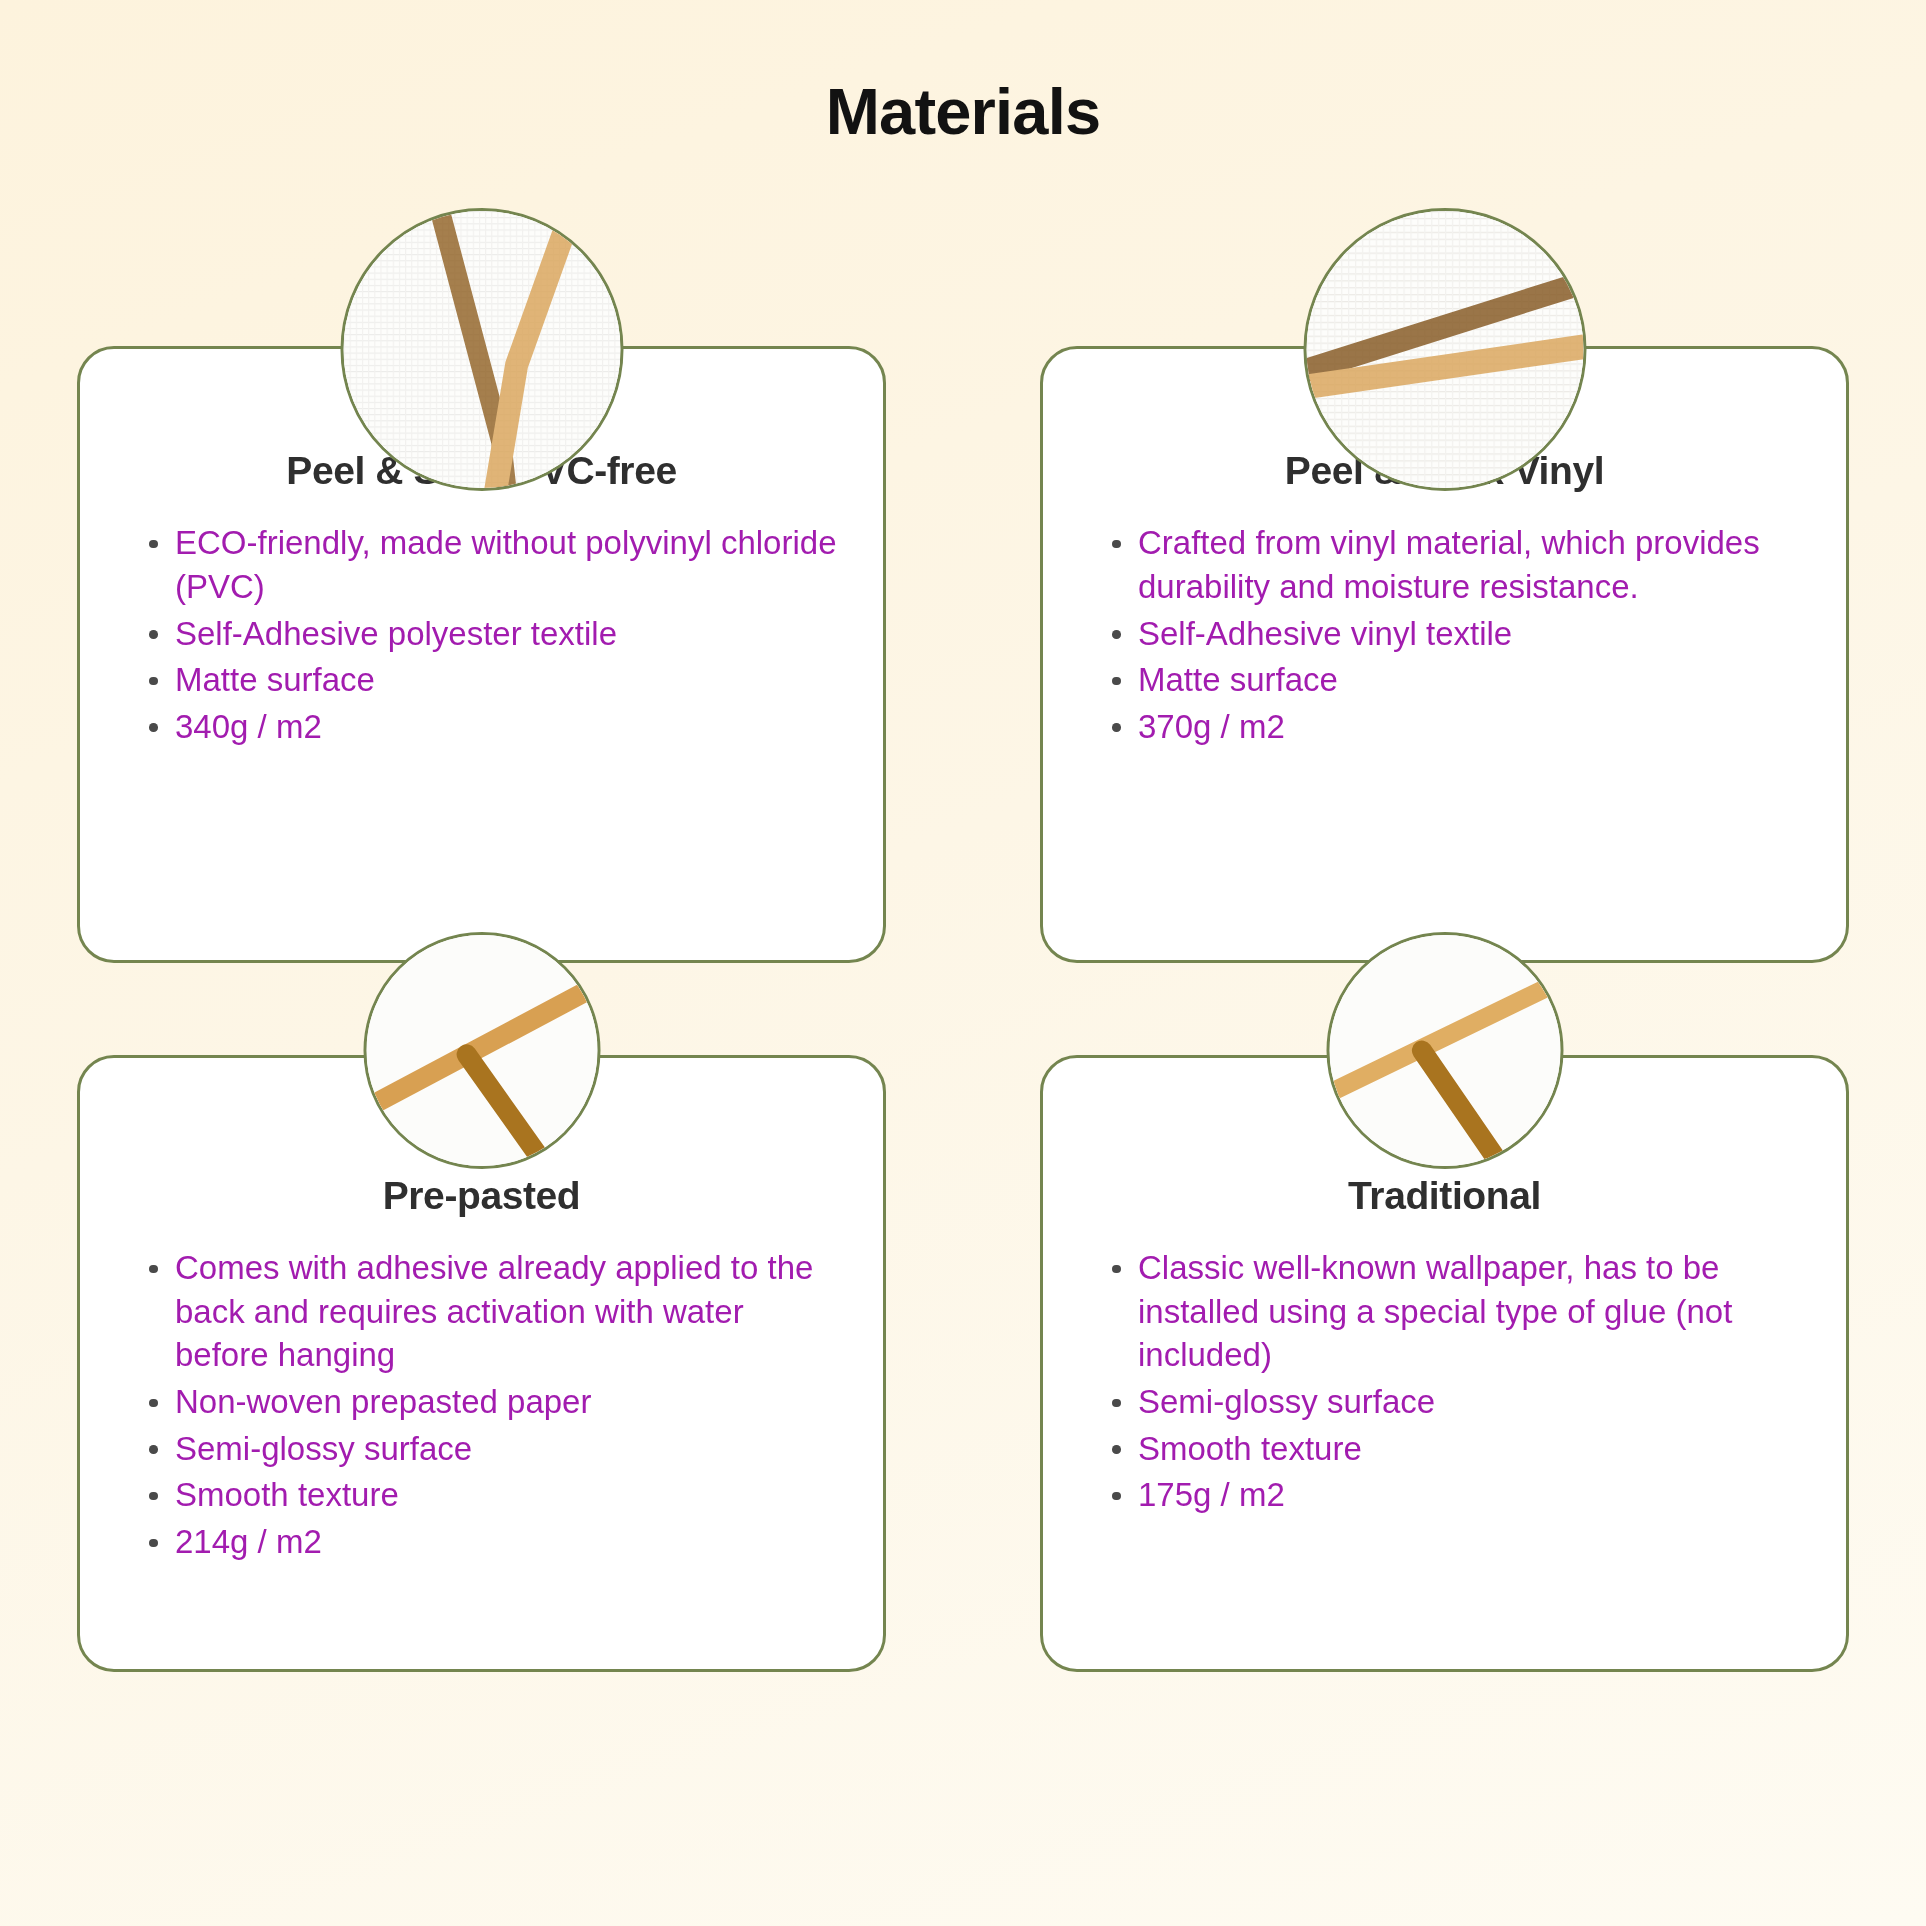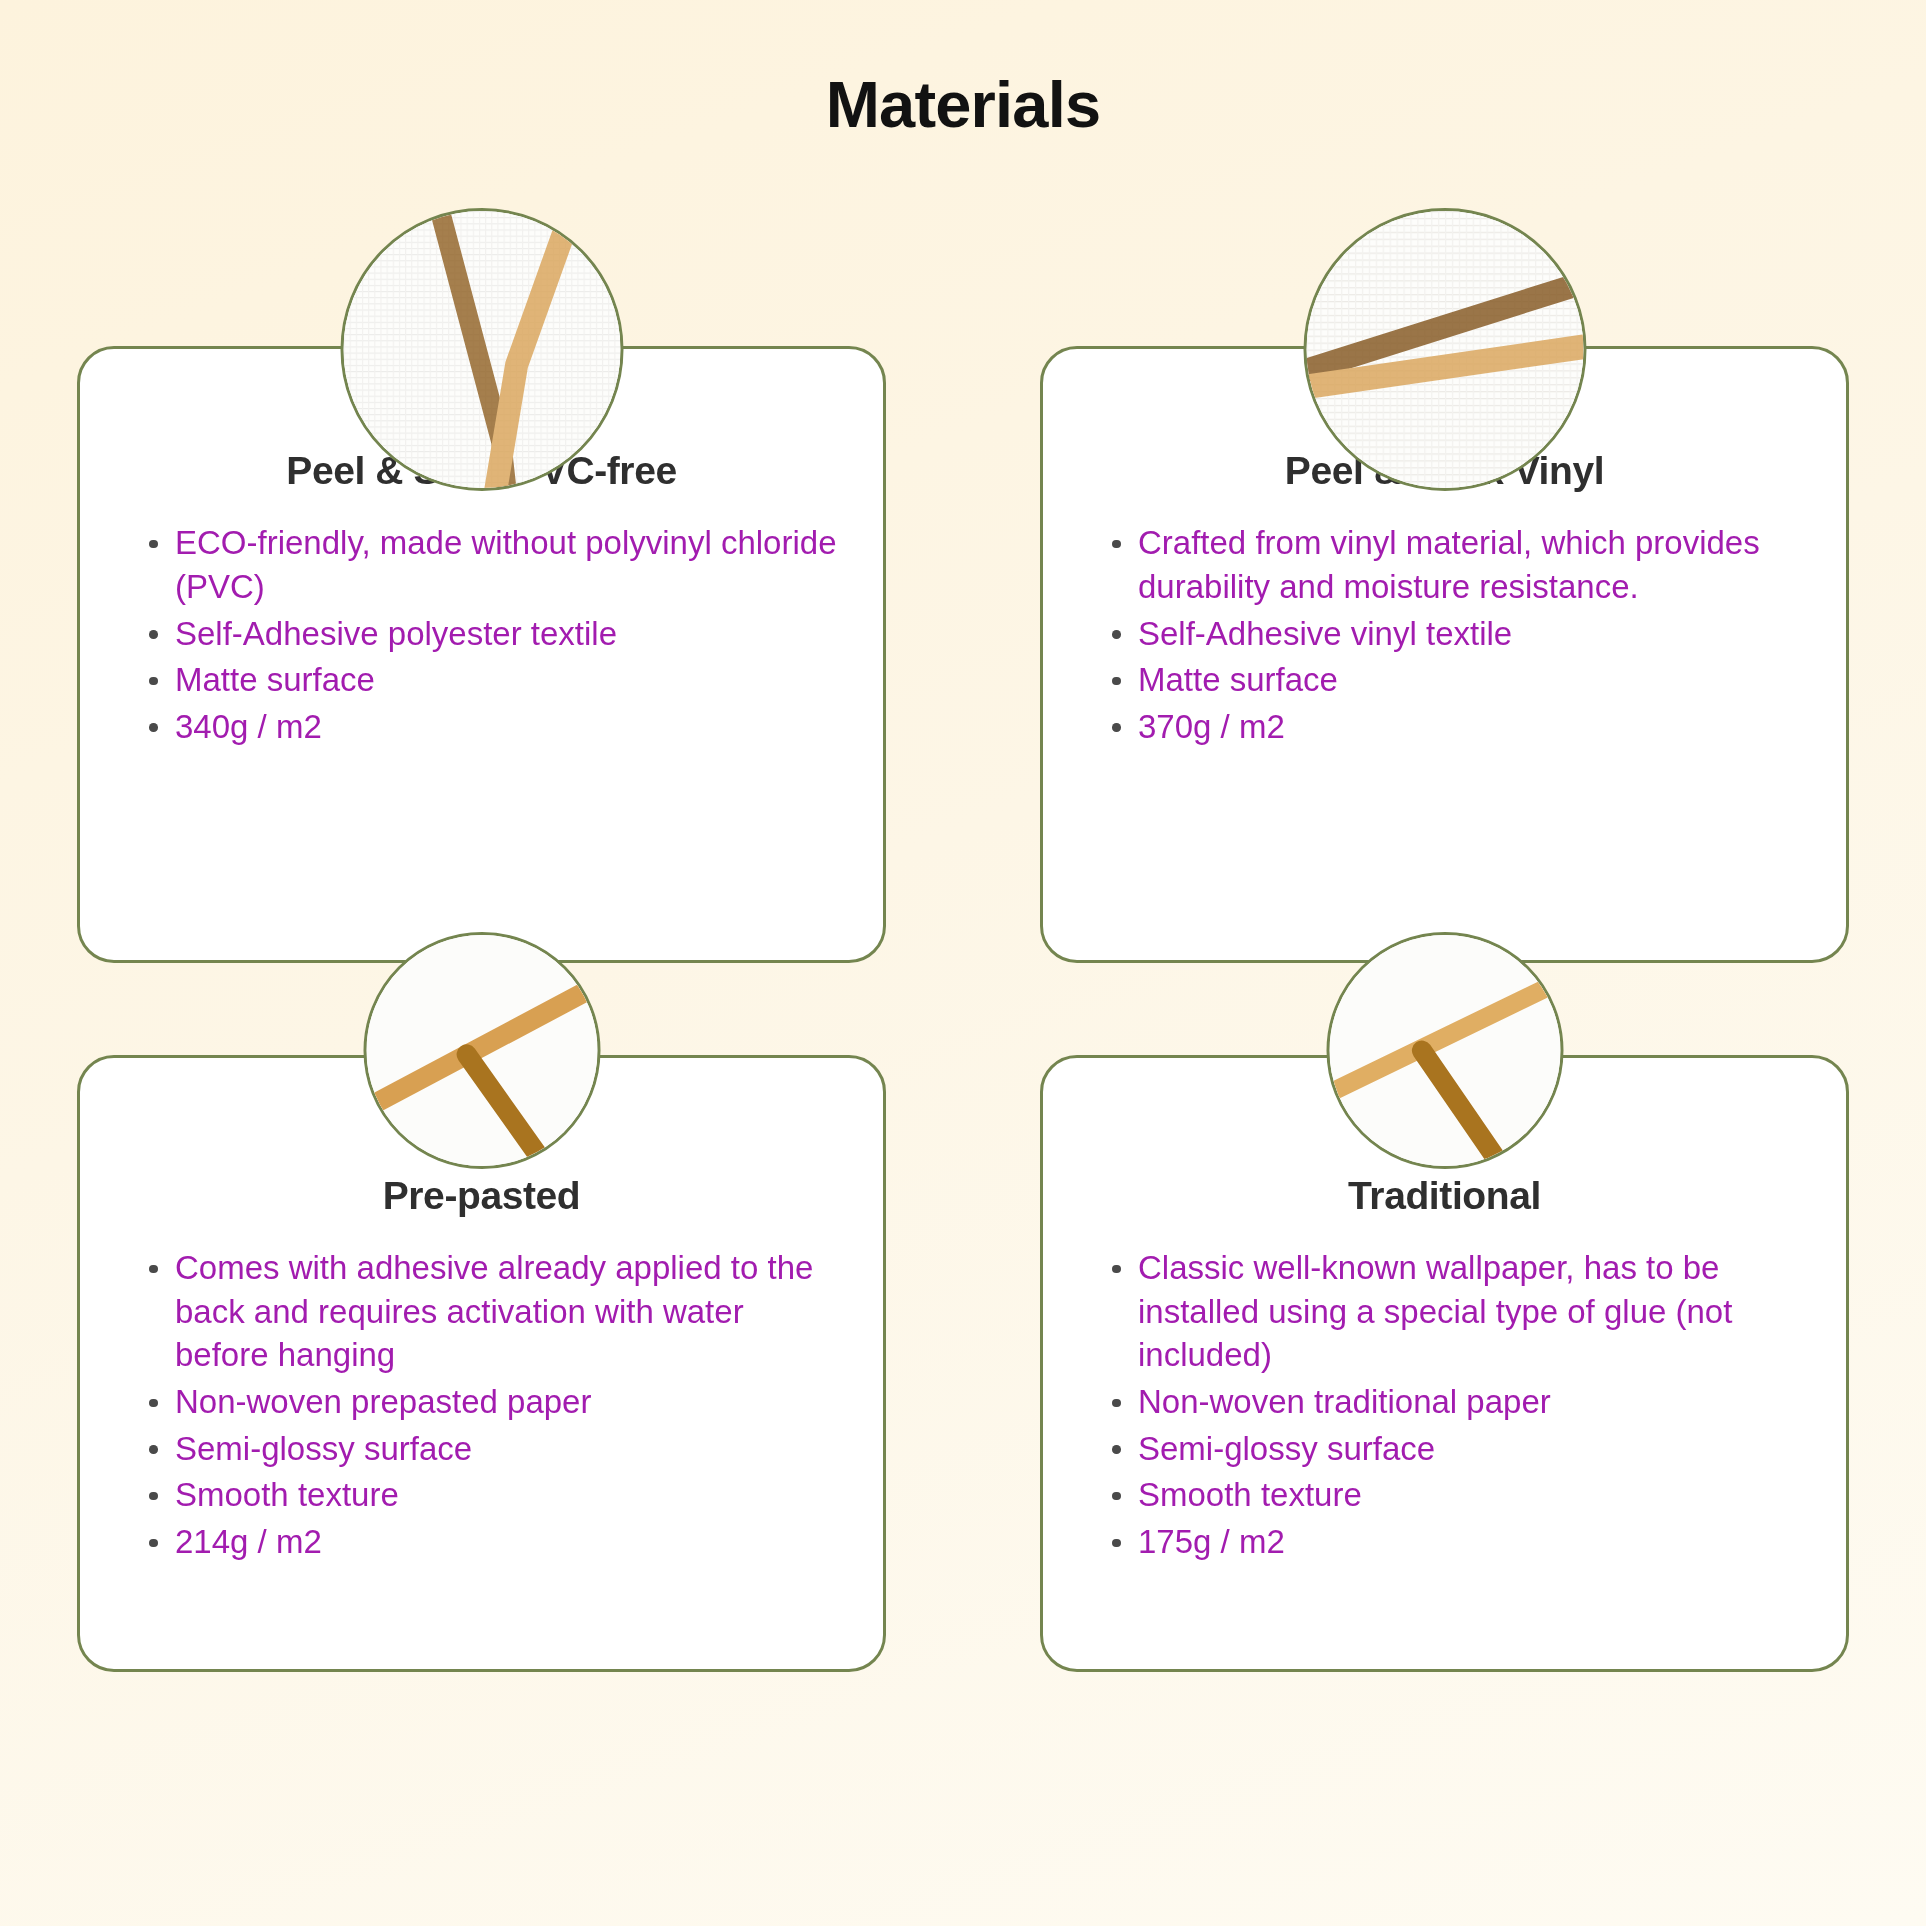--- a/index.html
+++ b/index.html
@@ -15,21 +15,21 @@
   }
   .page {
     position: relative;
     width: 1926px;
     height: 1926px;
     background: linear-gradient(160deg, #fdf3dd 0%, #fdf6e6 45%, #fefbf2 100%);
     box-sizing: border-box;
   }
   .title {
     position: absolute;
-    top: 67px;
+    top: 74px;
     left: 0;
     width: 100%;
     text-align: center;
     font-size: 65px;
     font-weight: bold;
     color: #121212;
     letter-spacing: -0.8px;
   }
   .grid {
     position: absolute;
@@ -202,21 +202,20 @@
         <svg viewBox="0 0 300 300" preserveAspectRatio="xMidYMid slice">
           <rect width="300" height="300" fill="#fcfcfa"></rect>
           <path d="M-10 210 L310 55" stroke="#e0ae63" stroke-width="24" fill="none" stroke-linecap="round"></path>
           <path d="M120 150 L230 310" stroke="#a9741f" stroke-width="26" fill="none" stroke-linecap="round"></path>
         </svg>
       </div>
       <div class="card">
         <div class="card-title">Traditional</div>
         <ul class="features">
           <li>Classic well-known wallpaper, has to be installed using a special type of glue (not included)</li>
-          <li>Non-woven traditional paper</li>
           <li>Semi-glossy surface</li>
           <li>Smooth texture</li>
           <li>175g / m2</li>
         </ul>
       </div>
     </div>
 
   </div>
 </div>
 

